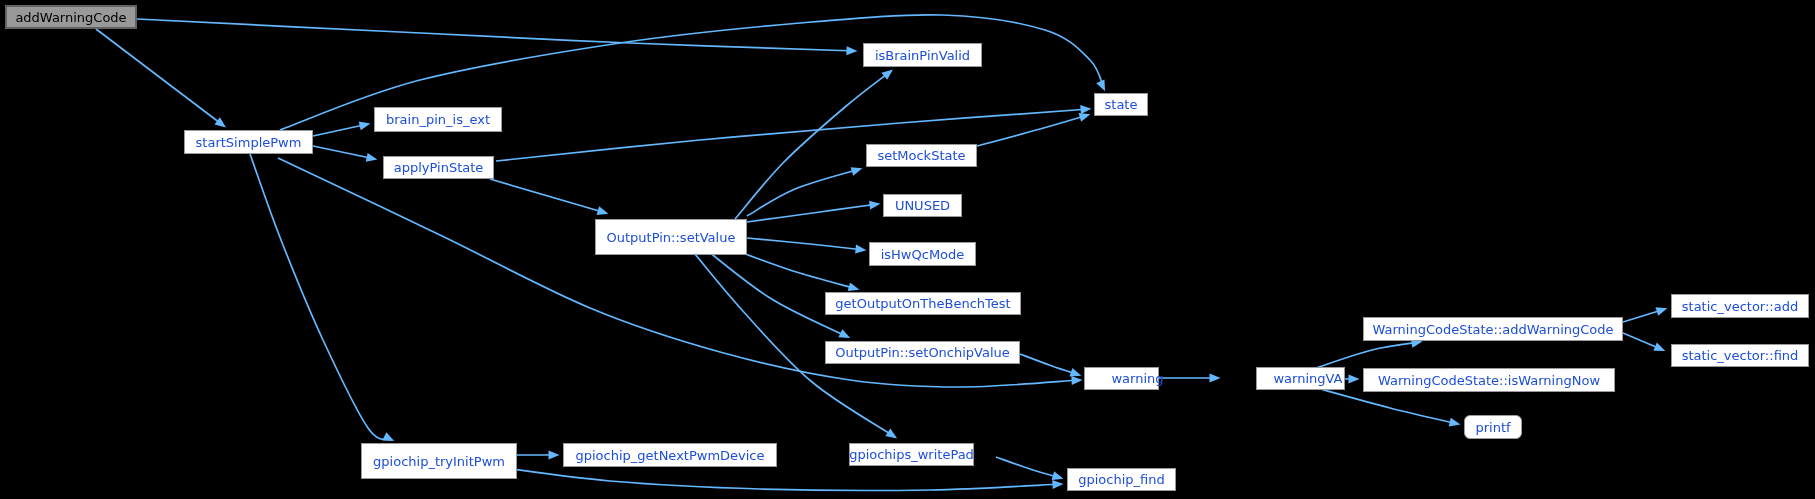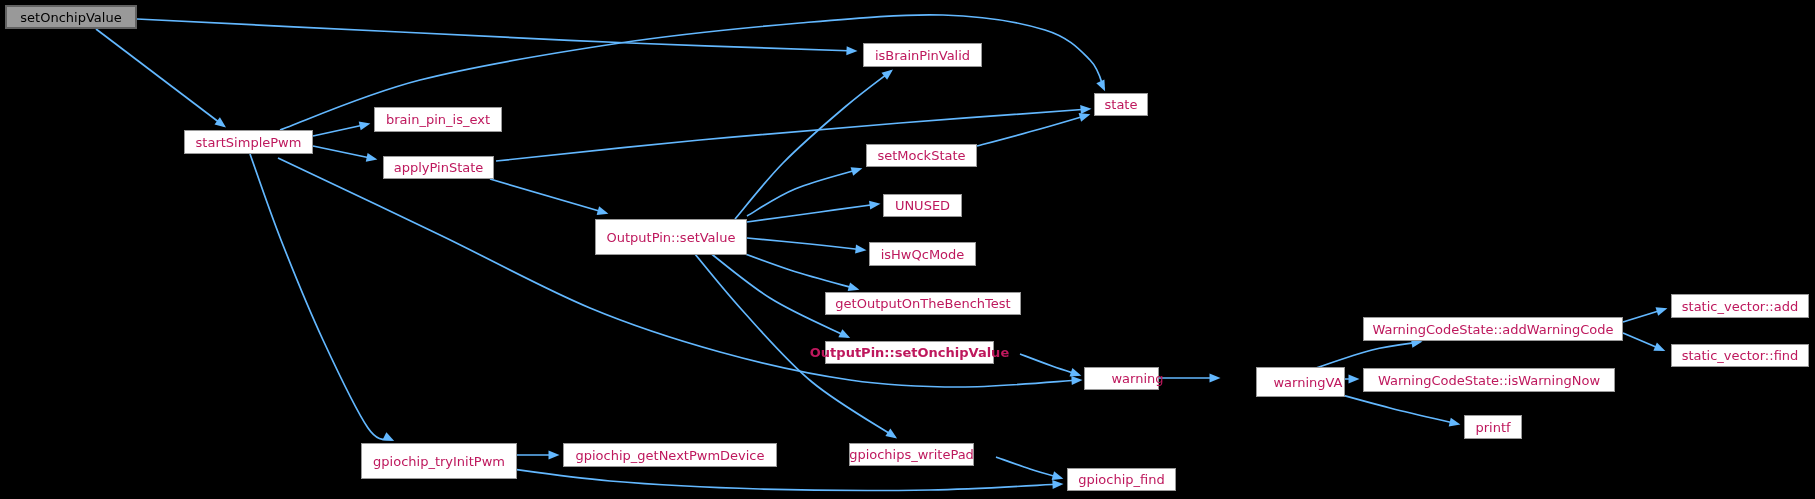--- a/index.html
+++ b/index.html
@@ -1,21 +1,21 @@
 <!DOCTYPE html>
 <html><head>
 <meta charset="utf-8">
 <style>
   html,body{margin:0;padding:0;background:#000;}
   .canvas{position:relative;width:1815px;height:499px;background:#000;overflow:hidden;
           font-family:"DejaVu Sans",sans-serif;}
   .edges{position:absolute;left:0;top:0;width:100%;height:100%;}
   .edges path{fill:none;stroke-width:1.7px;}
   .node{position:absolute;background:#fff;border:1px solid #9a9a9a;box-sizing:border-box;
-        display:flex;align-items:center;justify-content:center;font-size:13px;color:#be185d;
+        display:flex;align-items:center;justify-content:center;font-size:13px;color:#1d4ed8;
         white-space:nowrap;cursor:pointer;}
   .node.highlighted{background:#999;border:2px solid #626262;color:#000;}
 </style>
 </head>
 <body>
 
 <div class="canvas">
   <svg class="edges" id="edges-layer" width="1815" height="499" viewBox="0 0 1815 499" xmlns="http://www.w3.org/2000/svg">
       <path d="M 96 29 L 224 126" stroke="#63b8ff"></path>
       <polygon points="226.0,127.5 214.5,124.5 219.9,117.3" fill="#63b8ff"></polygon>
@@ -66,37 +66,37 @@
       <path d="M 1623 333 L 1663 350" stroke="#63b8ff"></path>
       <polygon points="1665.3,351.0 1653.4,350.8 1656.9,342.5" fill="#63b8ff"></polygon>
       <path d="M 996 457 C 1001.7 459.0, 1019.2 465.5, 1030 469 C 1040.8 472.5, 1055.8 476.5, 1061 478" stroke="#63b8ff"></path>
       <polygon points="1063.4,478.7 1051.6,480.0 1054.1,471.3" fill="#63b8ff"></polygon>
       <path d="M 517 455 L 557 455" stroke="#63b8ff"></path>
       <polygon points="559.5,455.0 548.5,459.5 548.5,450.5" fill="#63b8ff"></polygon>
       <path d="M 497 467 C 515.8 469.3, 566.2 477.3, 610 481 C 653.8 484.7, 706.7 487.5, 760 489 C 813.3 490.5, 879.8 490.8, 930 490 C 980.2 489.2, 1039.2 485.0, 1061 484" stroke="#63b8ff"></path>
       <polygon points="1063.5,483.9 1052.7,488.9 1052.3,479.9" fill="#63b8ff"></polygon>
     </svg>
   <div id="nodes-layer">
-      <div class="node highlighted" style="left: 5px; top: 5px; width: 132px; height: 24px;">setOnchipValue</div>
+      <div class="node highlighted" style="left: 5px; top: 5px; width: 132px; height: 24px;">addWarningCode</div>
       <div class="node" style="left: 184px; top: 130px; width: 129px; height: 24px;">startSimplePwm</div>
       <div class="node" style="left: 374px; top: 107px; width: 128px; height: 25px; text-align: right;">brain_pin_is_ext</div>
       <div class="node" style="left: 383px; top: 156px; width: 111px; height: 23px;">applyPinState</div>
       <div class="node" style="left: 595px; top: 219px; width: 152px; height: 36px;">OutputPin::setValue</div>
       <div class="node" style="left: 863px; top: 43px; width: 119px; height: 24px;">isBrainPinValid</div>
       <div class="node" style="left: 1094px; top: 93px; width: 54px; height: 23px;">state</div>
       <div class="node" style="left: 866px; top: 144px; width: 111px; height: 23px;">setMockState</div>
       <div class="node" style="left: 883px; top: 194px; width: 79px; height: 23px;">UNUSED</div>
       <div class="node" style="left: 869px; top: 242px; width: 107px; height: 24px;">isHwQcMode</div>
       <div class="node" style="left: 825px; top: 292px; width: 196px; height: 23px;">getOutputOnTheBenchTest</div>
-      <div class="node" style="left: 825px; top: 341px; width: 169px; height: 23px; font-weight: bold;">OutputPin::setOnchipValue</div>
+      <div class="node" style="left: 825px; top: 341px; width: 195px; height: 23px;">OutputPin::setOnchipValue</div>
       <div class="node" style="left: 1084px; top: 367px; width: 75px; height: 23px; padding-left: 32px;">warning</div>
-      <div class="node" style="left: 1256px; top: 367px; width: 89px; height: 30px; padding-left: 15px;">warningVA</div>
+      <div class="node" style="left: 1256px; top: 367px; width: 89px; height: 23px; padding-left: 15px;">warningVA</div>
       <div class="node" style="left: 1363px; top: 317px; width: 260px; height: 24px;">WarningCodeState::addWarningCode</div>
       <div class="node" style="left: 1671px; top: 294px; width: 138px; height: 24px;">static_vector::add</div>
       <div class="node" style="left: 1671px; top: 344px; width: 138px; height: 23px; text-align: center;">static_vector::find</div>
       <div class="node" style="left: 1363px; top: 368px; width: 252px; height: 24px;">WarningCodeState::isWarningNow</div>
-      <div class="node" style="left: 1464px; top: 415px; width: 58px; height: 24px;">printf</div>
+      <div class="node" style="left: 1464px; top: 415px; width: 58px; height: 24px; border-radius: 6px;">printf</div>
       <div class="node" style="left: 361px; top: 443px; width: 156px; height: 36px;">gpiochip_tryInitPwm</div>
       <div class="node" style="left: 563px; top: 443px; width: 214px; height: 24px;">gpiochip_getNextPwmDevice</div>
       <div class="node" style="left: 849px; top: 443px; width: 125px; height: 23px;">gpiochips_writePad</div>
       <div class="node" style="left: 1067px; top: 468px; width: 109px; height: 23px;">gpiochip_find</div>
     </div>
 </div>
 
 </body></html>

